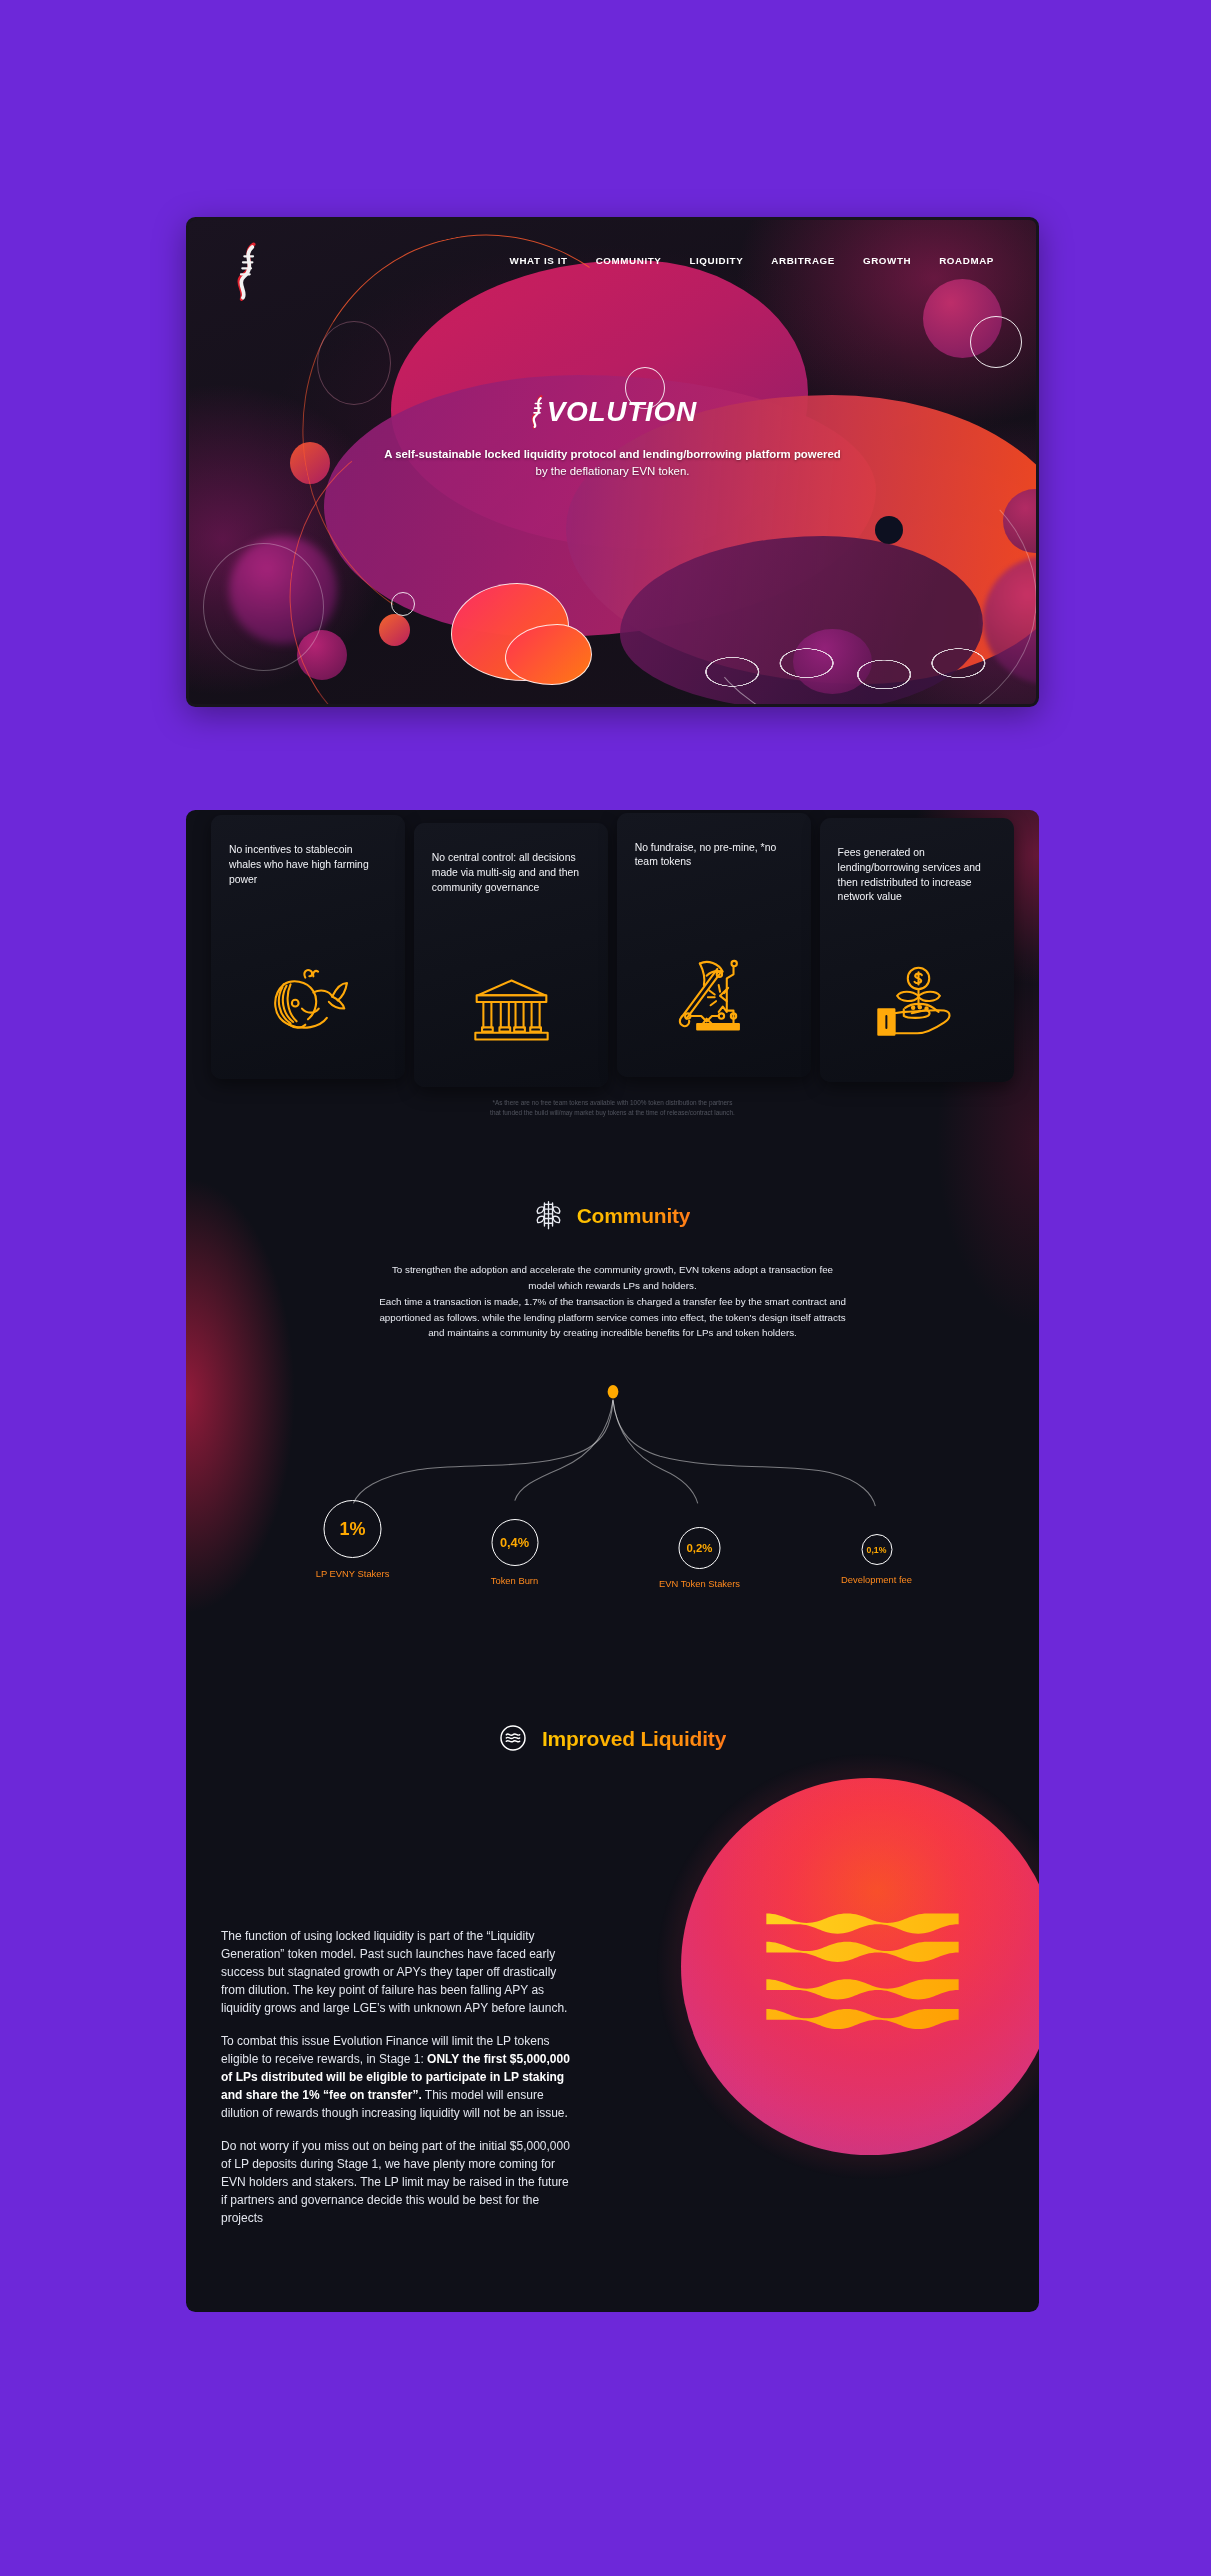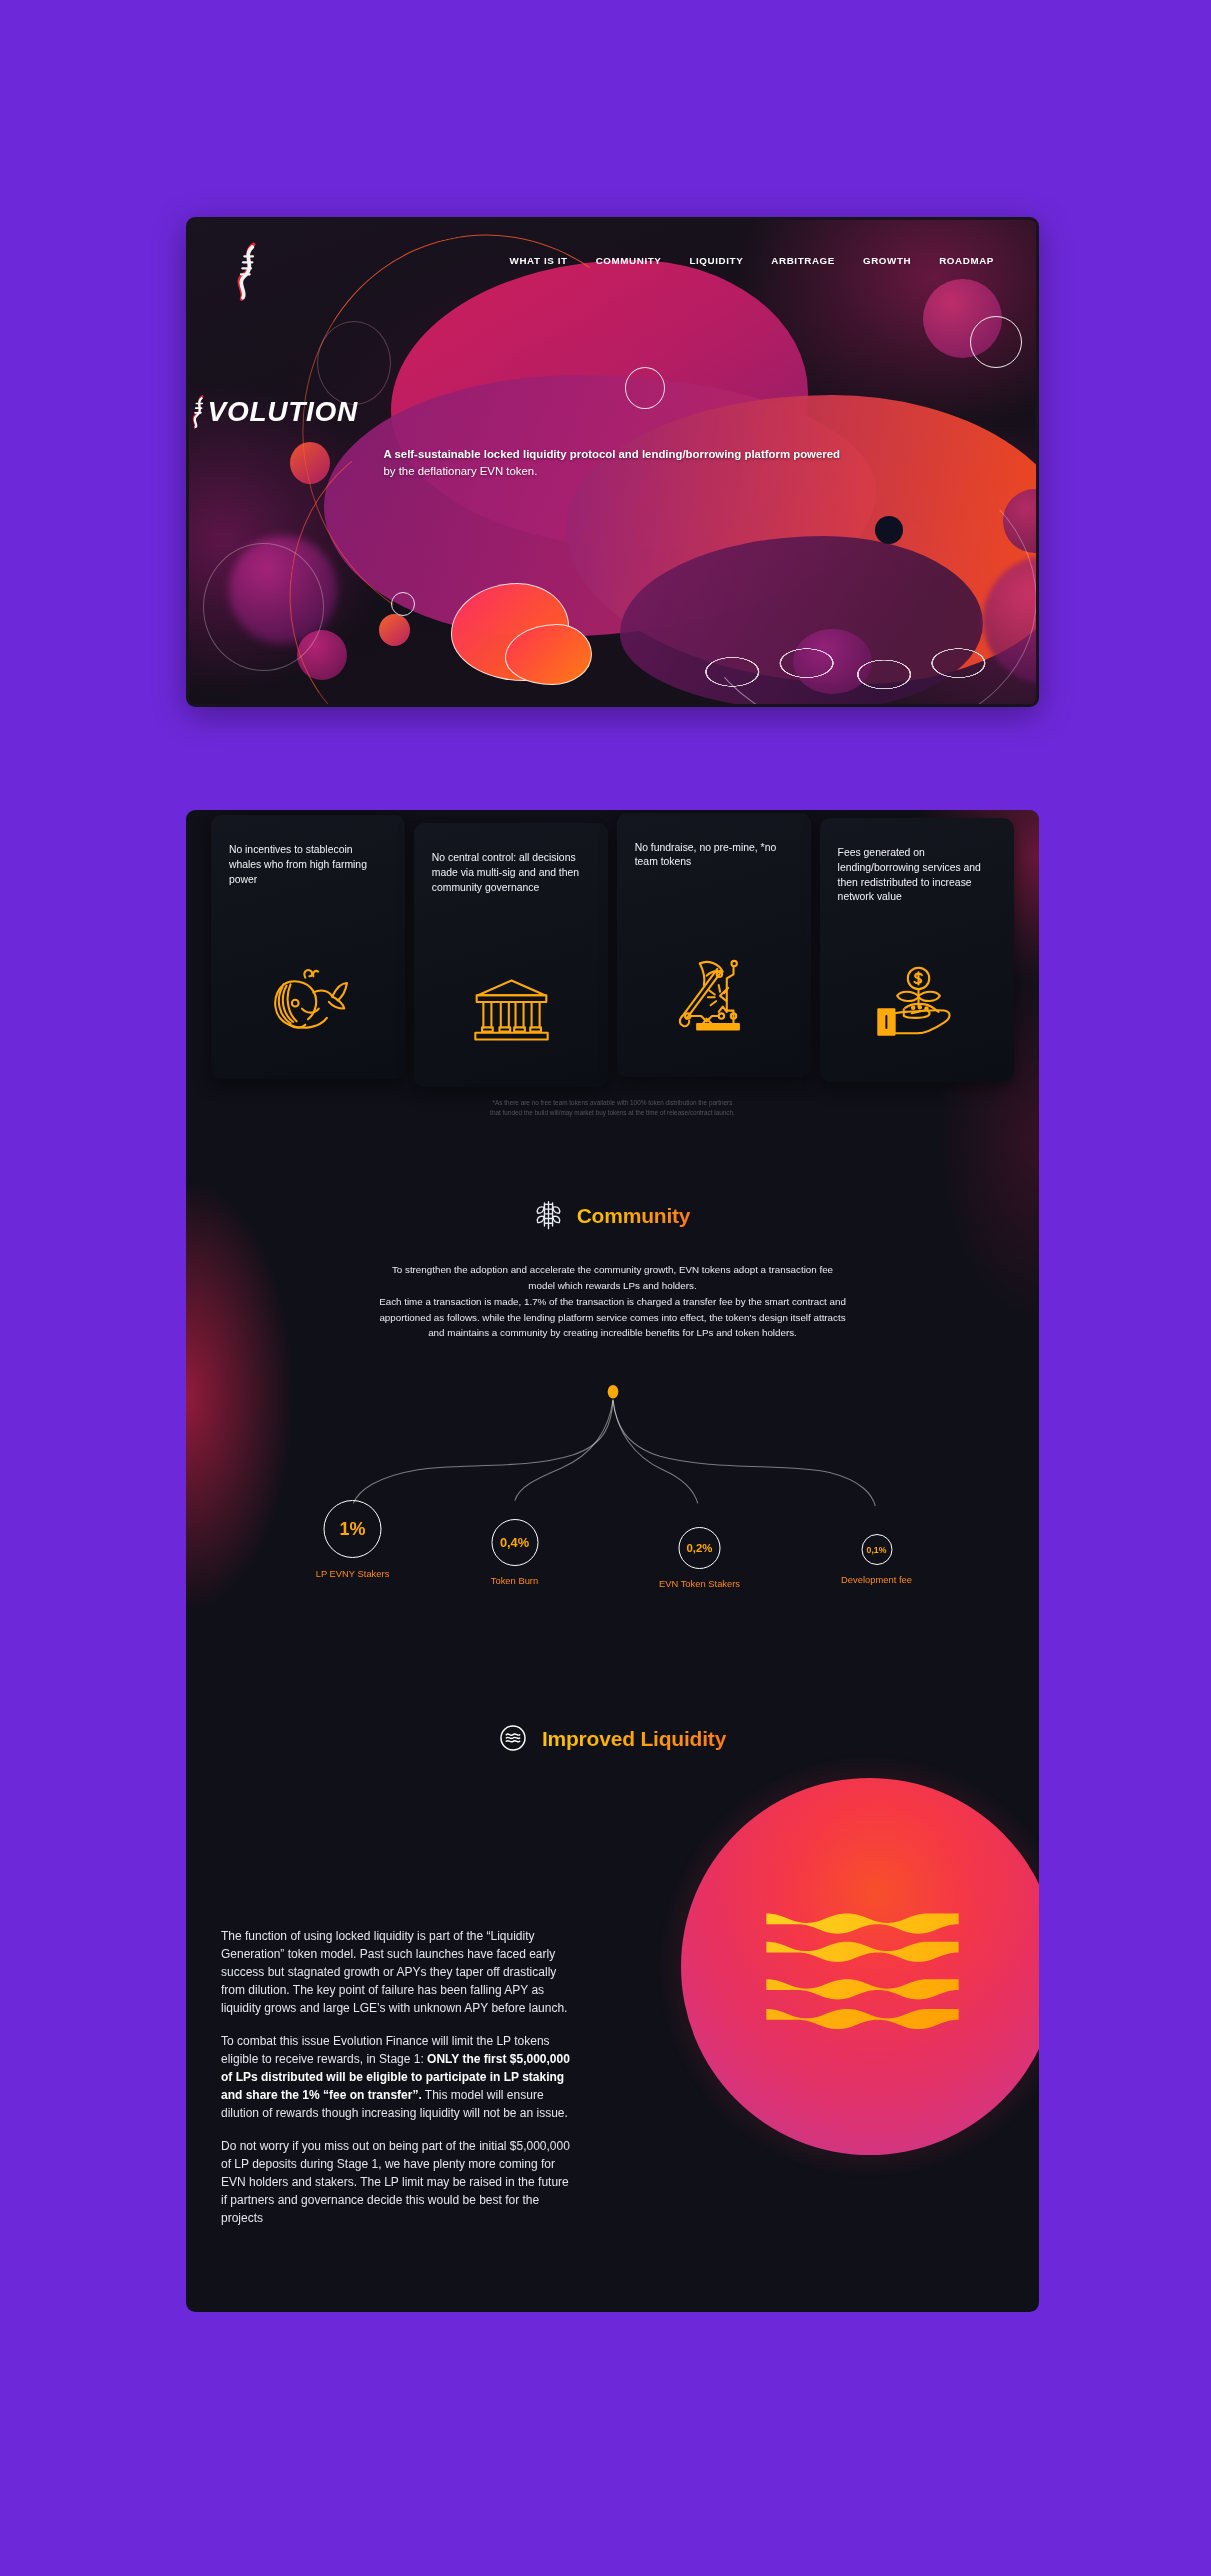--- a/index.html
+++ b/index.html
@@ -127,21 +127,21 @@
   }
   .nav-link {
     color: #fff; font-size: 9.8px; font-weight: 700;
     letter-spacing: 0.6px; text-decoration: none;
     font-family: "Liberation Sans", sans-serif;
     white-space: nowrap; cursor: pointer;
   }
 
   .hero-copy {
     position: absolute; left: 0; right: 0; top: 174px;
-    z-index: 9;
+    text-align: center; z-index: 9;
   }
   .hero-title {
     font-size: 28px; font-weight: 700; font-style: italic;
     color: #fff; letter-spacing: 0.7px;
     display: inline-flex; align-items: center; gap: 1.3px;
   }
   .hero-title .glyph { display:inline-block; width: 20px; height: 35px; position: relative; margin-right: -2.7px;}
   .hero-sub {
     margin-top: 15px; color: #fff; font-size: 11.4px;
     font-weight: 700; line-height: 1.45; max-width: 458px;
@@ -349,21 +349,21 @@
         </div>
       </div>
     </div>
   </div>
 
   <div class="content-panel">
 
     <div class="cards">
 
       <div class="card">
-        <div class="card-text">No incentives to stablecoin whales who from high farming power</div>
+        <div class="card-text">No incentives to stablecoin whales who have high farming power</div>
         <div class="card-icon">
           <svg width="86" height="73" viewBox="0 0 128 108" fill="none" stroke="#ffa90a" stroke-width="3.1" stroke-linecap="round" stroke-linejoin="round">
             <path d="M28 30 C 8 48, 12 80, 36 90 C 56 99, 82 94, 92 80"></path>
             <path d="M28 30 C 40 22, 62 24, 72 40 C 80 53, 76 72, 64 82"></path>
             <path d="M26 34 C 16 52, 20 76, 38 88"></path>
             <path d="M32 32 C 22 50, 26 74, 42 86"></path>
             <path d="M38 30 C 30 48, 33 72, 47 85"></path>
             <path d="M72 42 C 84 36, 96 40, 100 48"></path>
             <path d="M100 48 C 106 36, 114 28, 122 28 C 120 40, 116 48, 108 54"></path>
             <path d="M100 48 C 108 52, 116 58, 118 66 C 108 66, 100 62, 95 56"></path>

